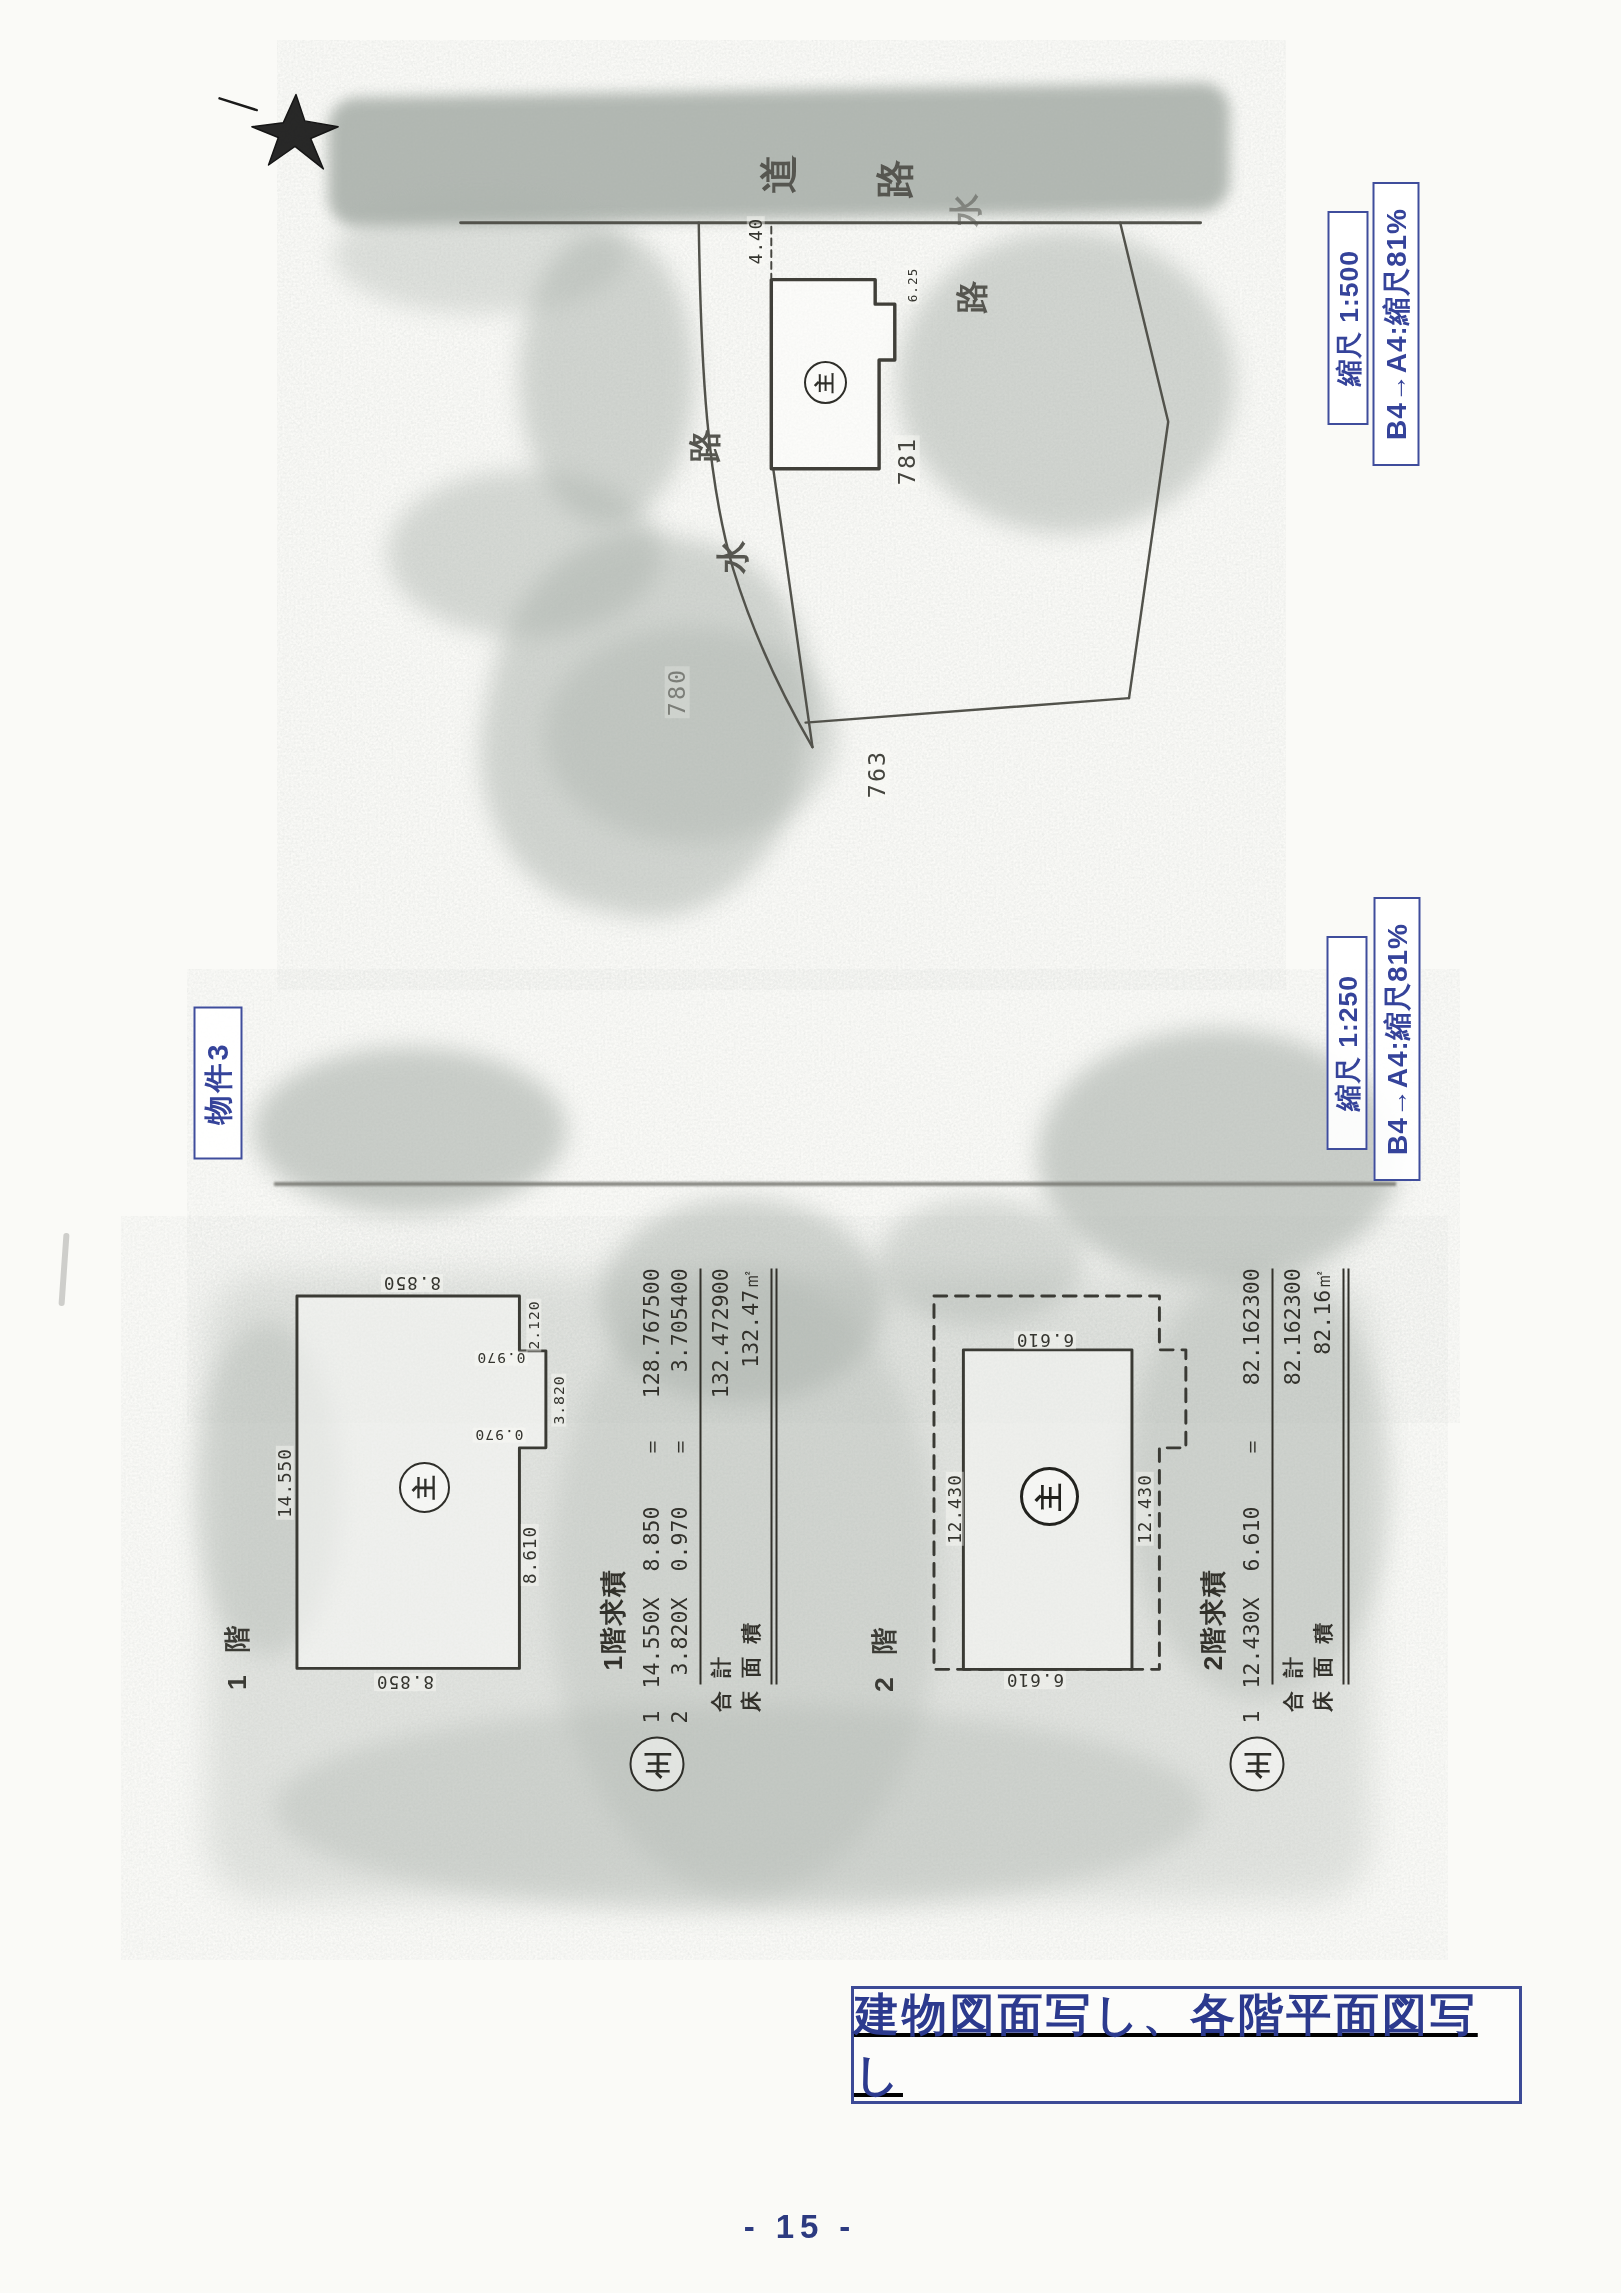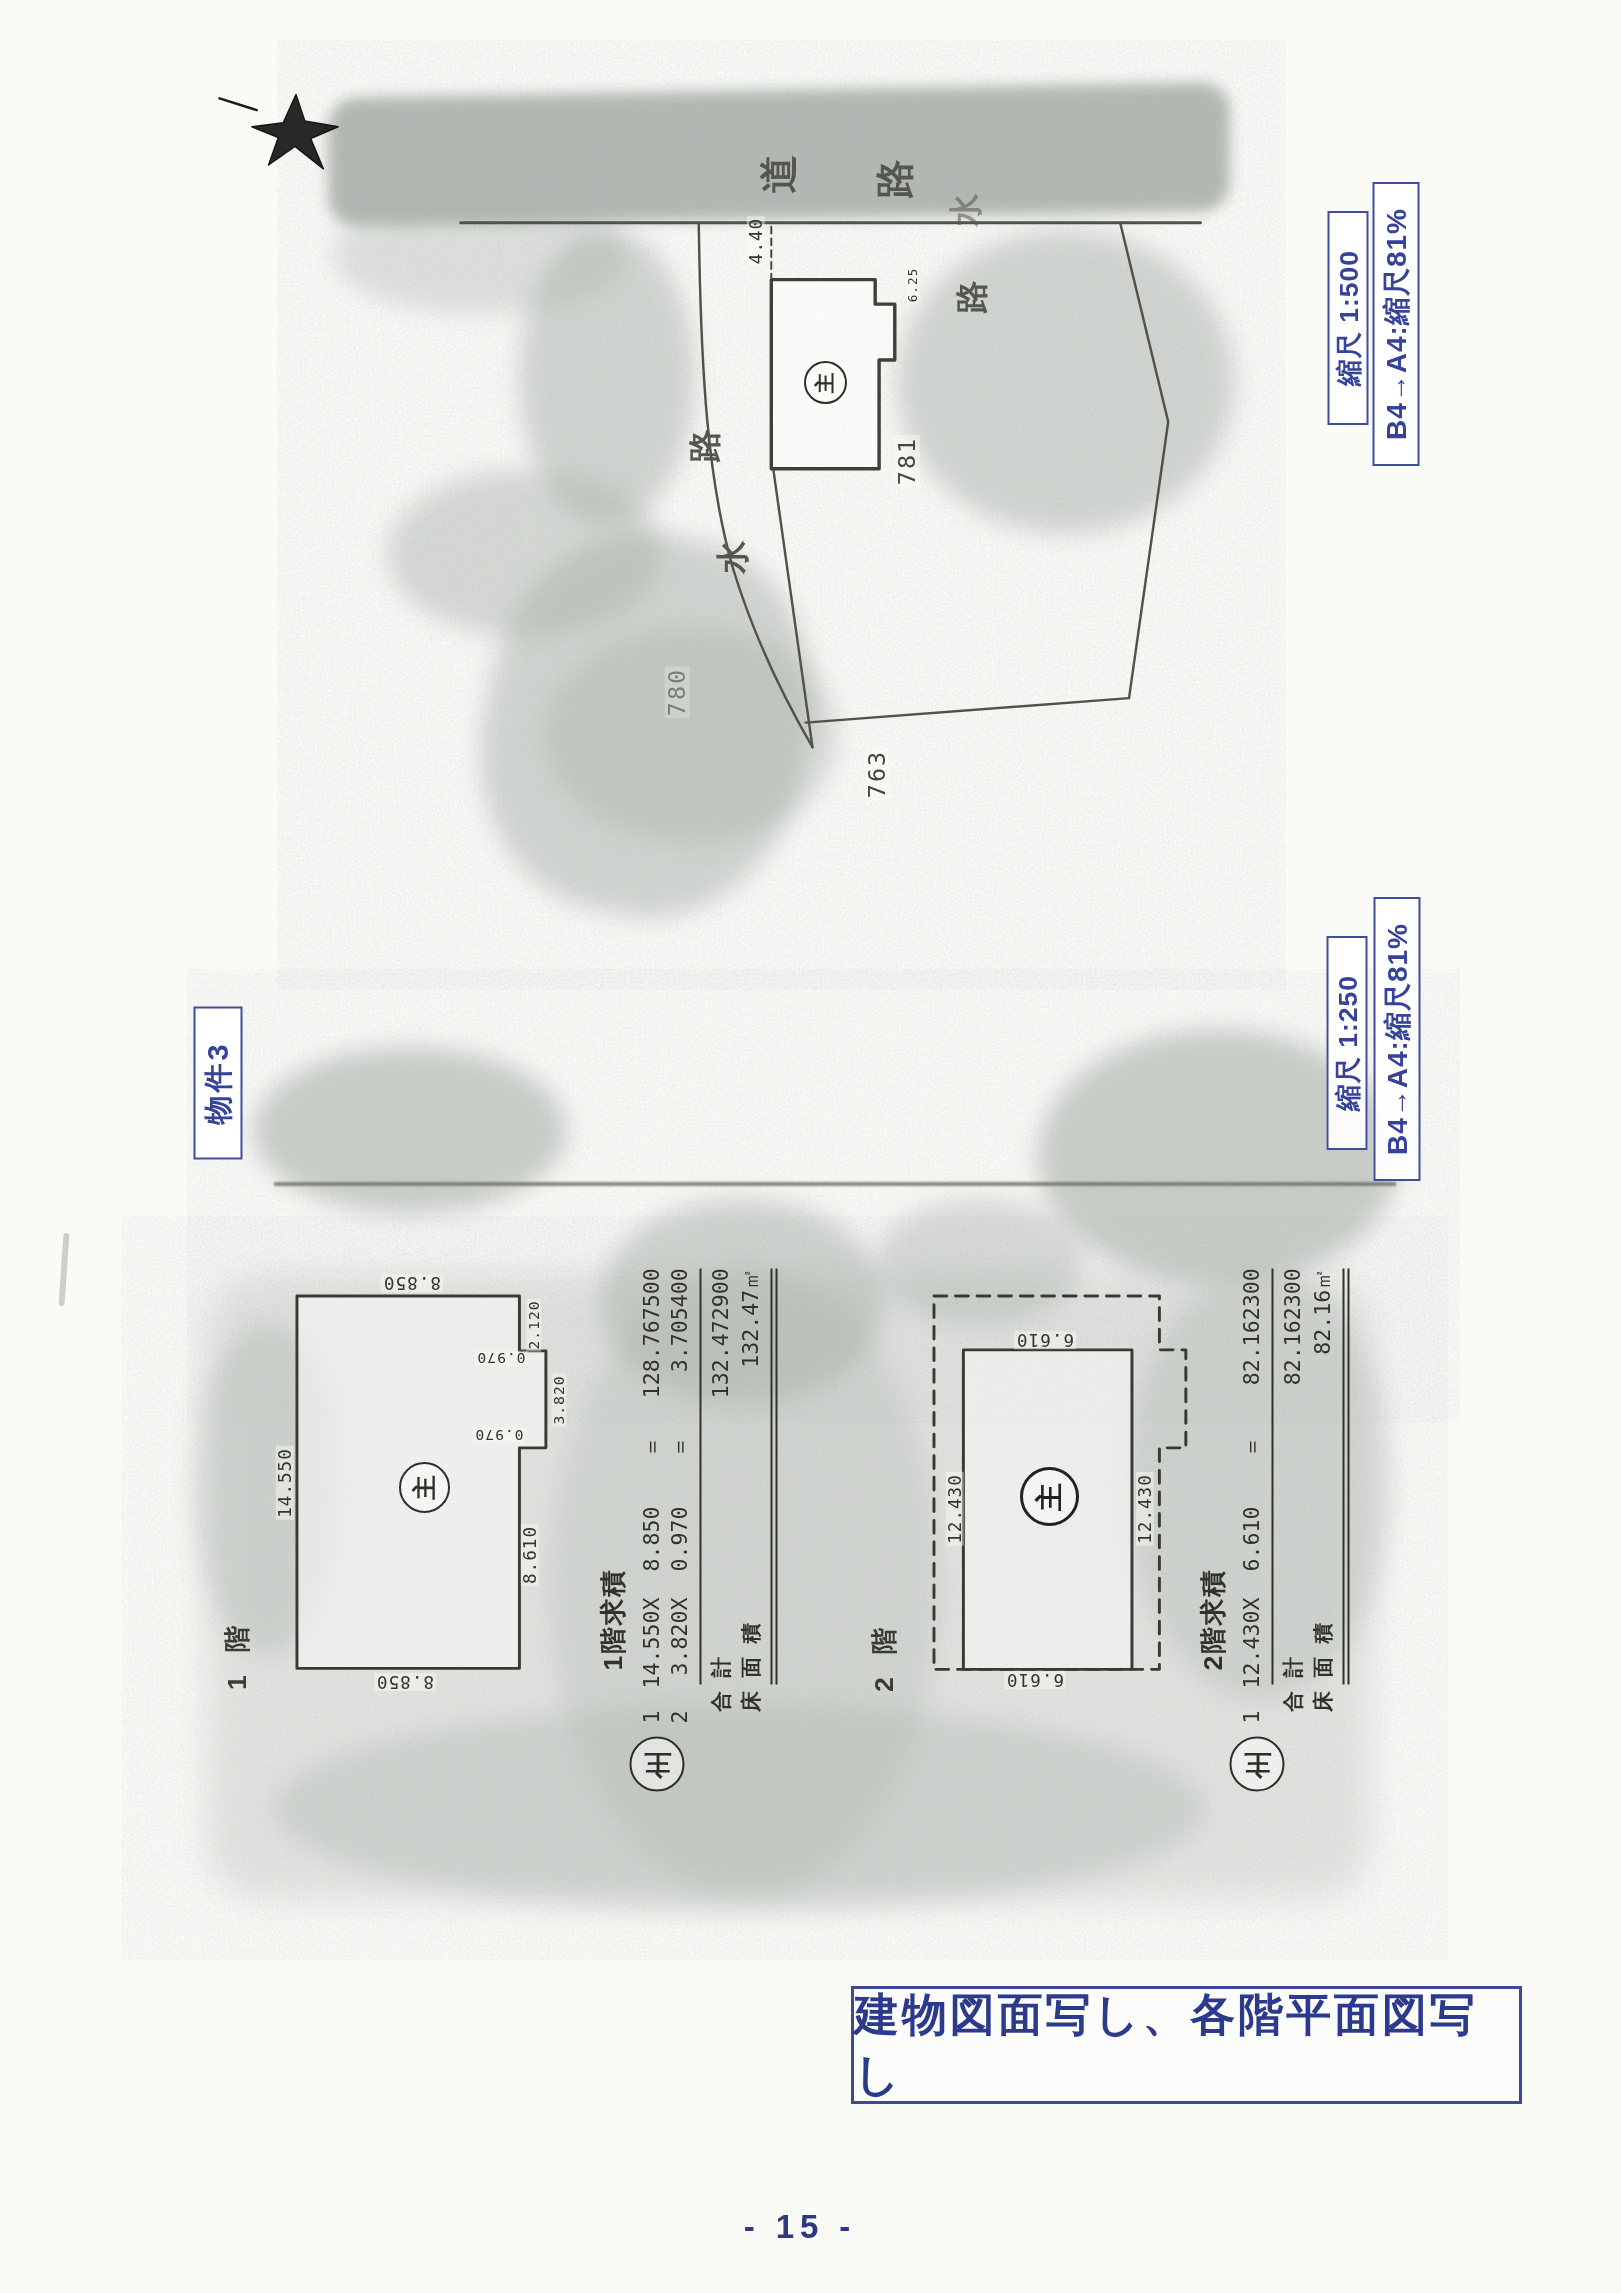--- a/index.html
+++ b/index.html
@@ -46,21 +46,21 @@
   .calc-sep{border-top:2.5px solid #32312b;margin:5.9px 0 3.9px 39px;}
   .calc-total{display:flex;font-family:"DejaVu Sans Mono",monospace;font-size:21.6px;line-height:30px;}
   .calc-total .tlabel{width:167px;font-family:"Liberation Sans","DejaVu Sans",sans-serif;
                       font-weight:700;font-size:20.6px;letter-spacing:3.9px;padding-left:11.8px;}
   .calc-total .val{flex:1;text-align:right;}
   .calc-dbl{height:2.9px;border-top:2.5px solid #32312b;border-bottom:2.5px solid #32312b;
             margin:4.9px 0 0 39px;}
   
   #note-box{position:absolute;left:851px;top:1986px;width:665px;height:112px;
             border:3.9px solid #3c4a96;background:rgba(252,252,250,.92);
-            display:flex;align-items:center;justify-content:flex-end;}
+            display:flex;align-items:center;justify-content:flex-end;text-decoration:underline;}
   #note-box span{font-size:45px;color:#2c3a8e;letter-spacing:2.9px;font-weight:600;}
   #page-num{position:absolute;left:800px;top:2227px;transform:translate(-50%,-50%);
             font-size:33px;font-weight:700;color:#2c3a80;letter-spacing:5.9px;text-align:center;}
   .edge-mark{position:absolute;left:61px;top:1233px;width:5.9px;height:73px;background:#9a9a94;
              opacity:.45;transform:rotate(4deg);border-radius:2.9px;}
 </style>
 </head>
 <body>
 
 <div id="page">

